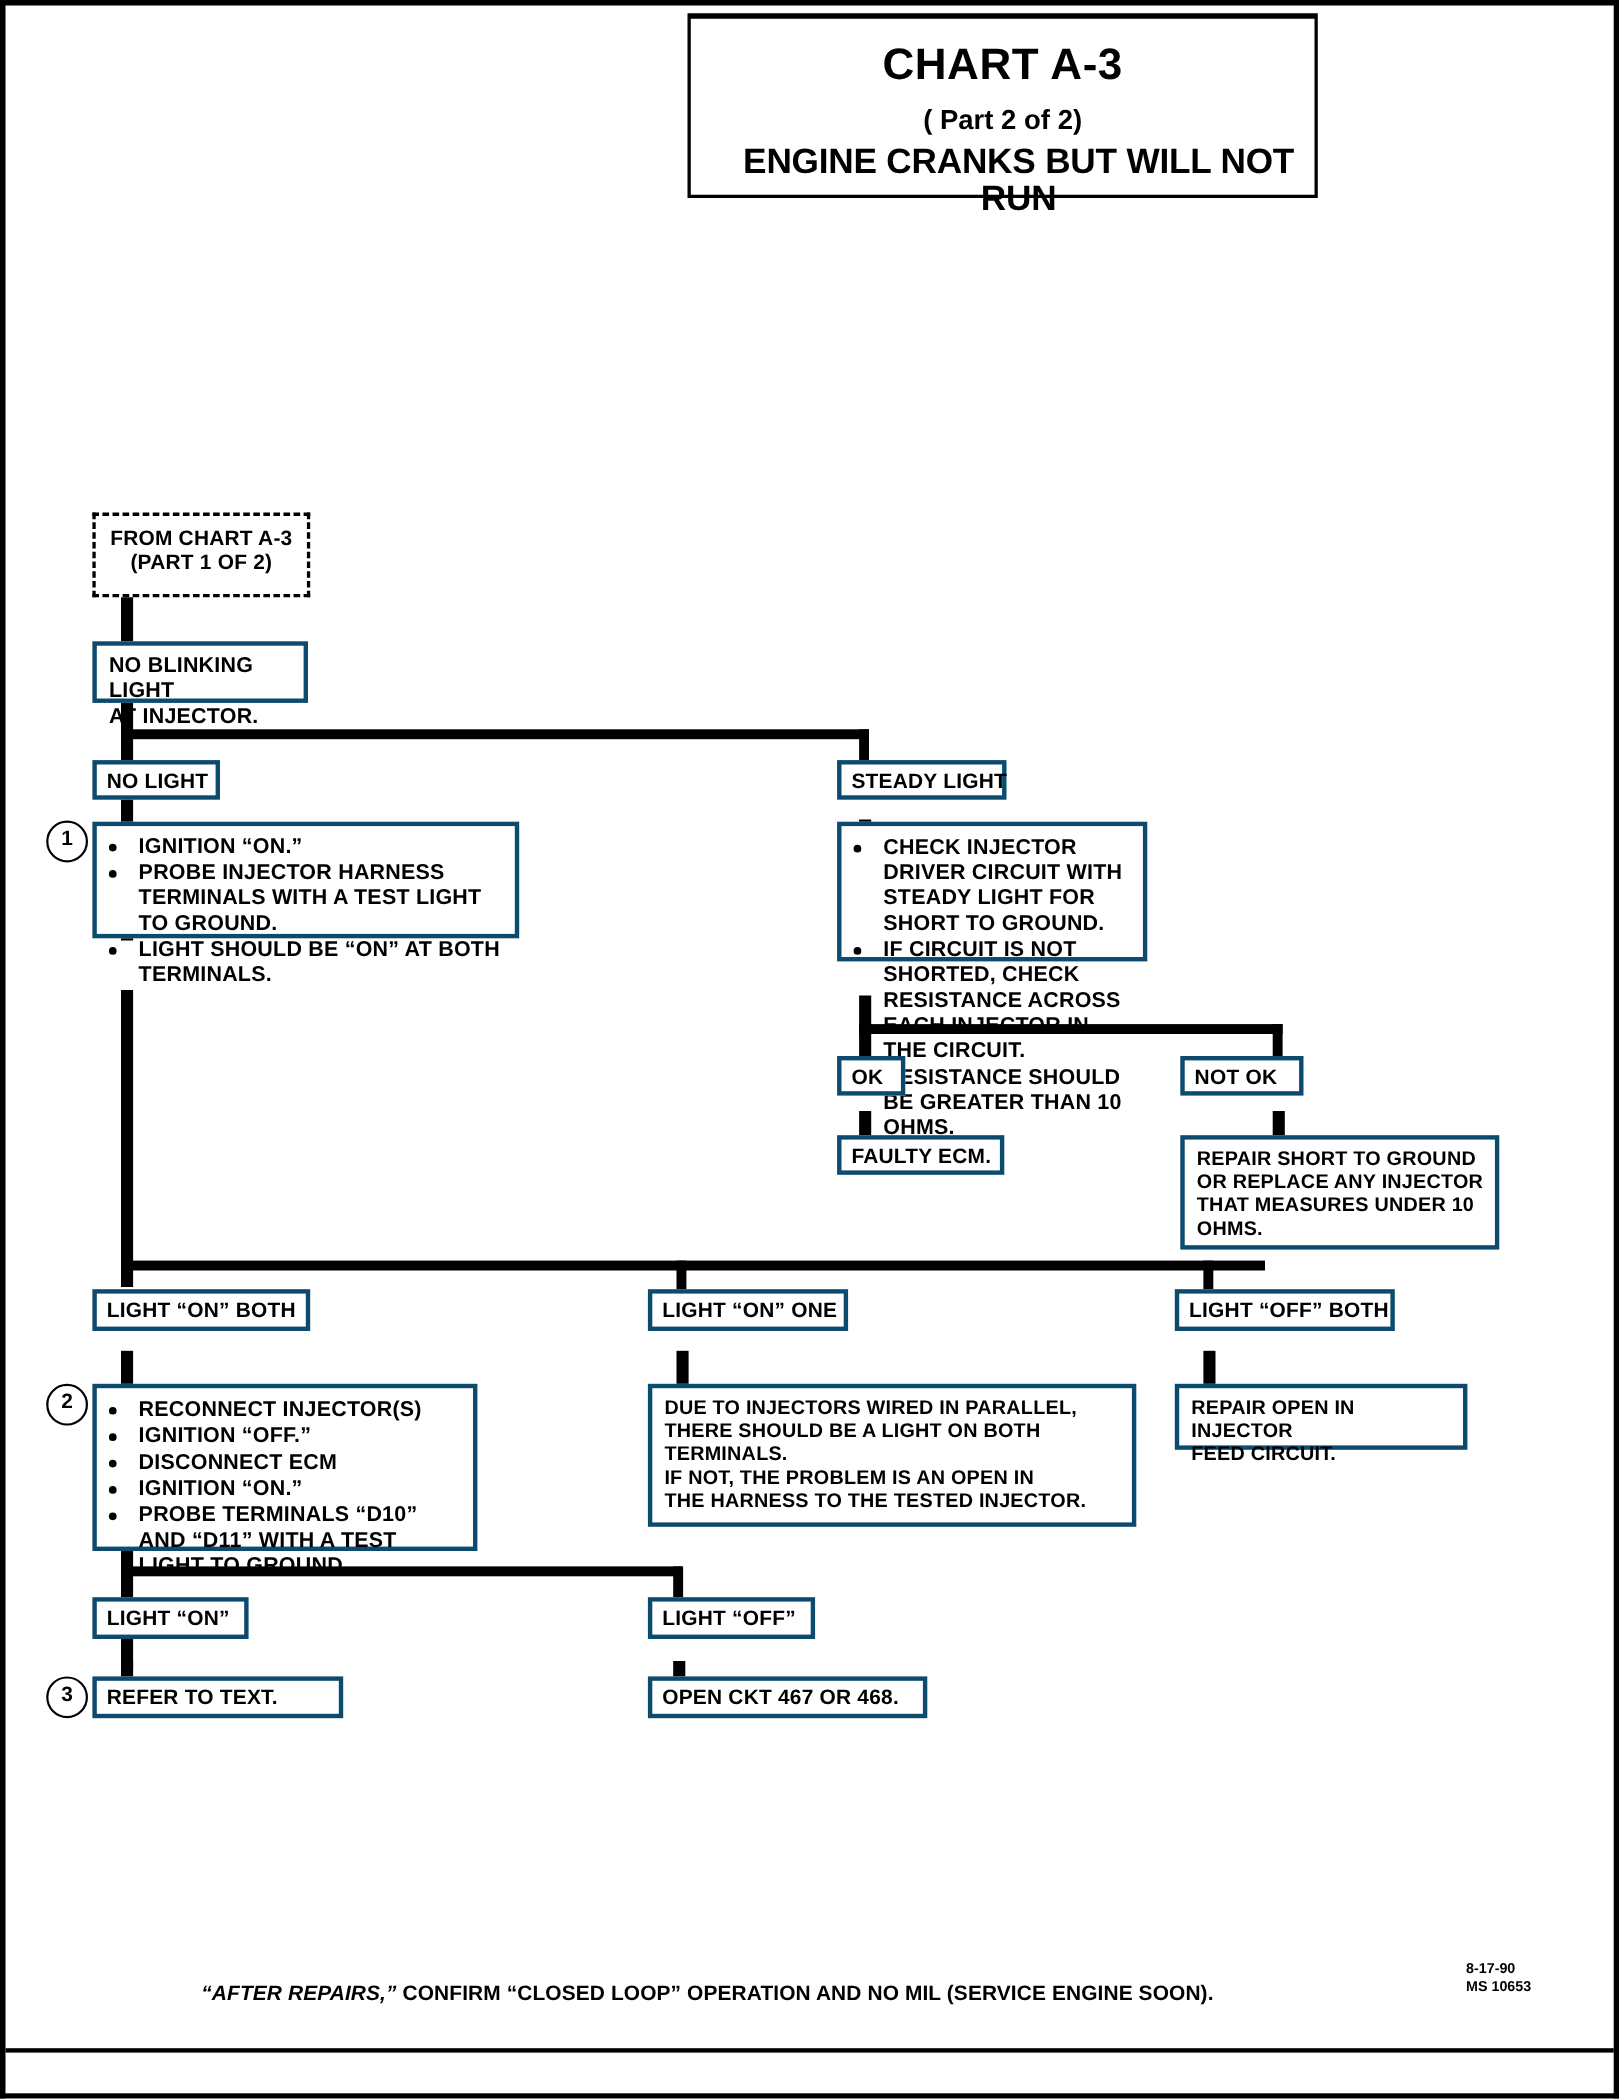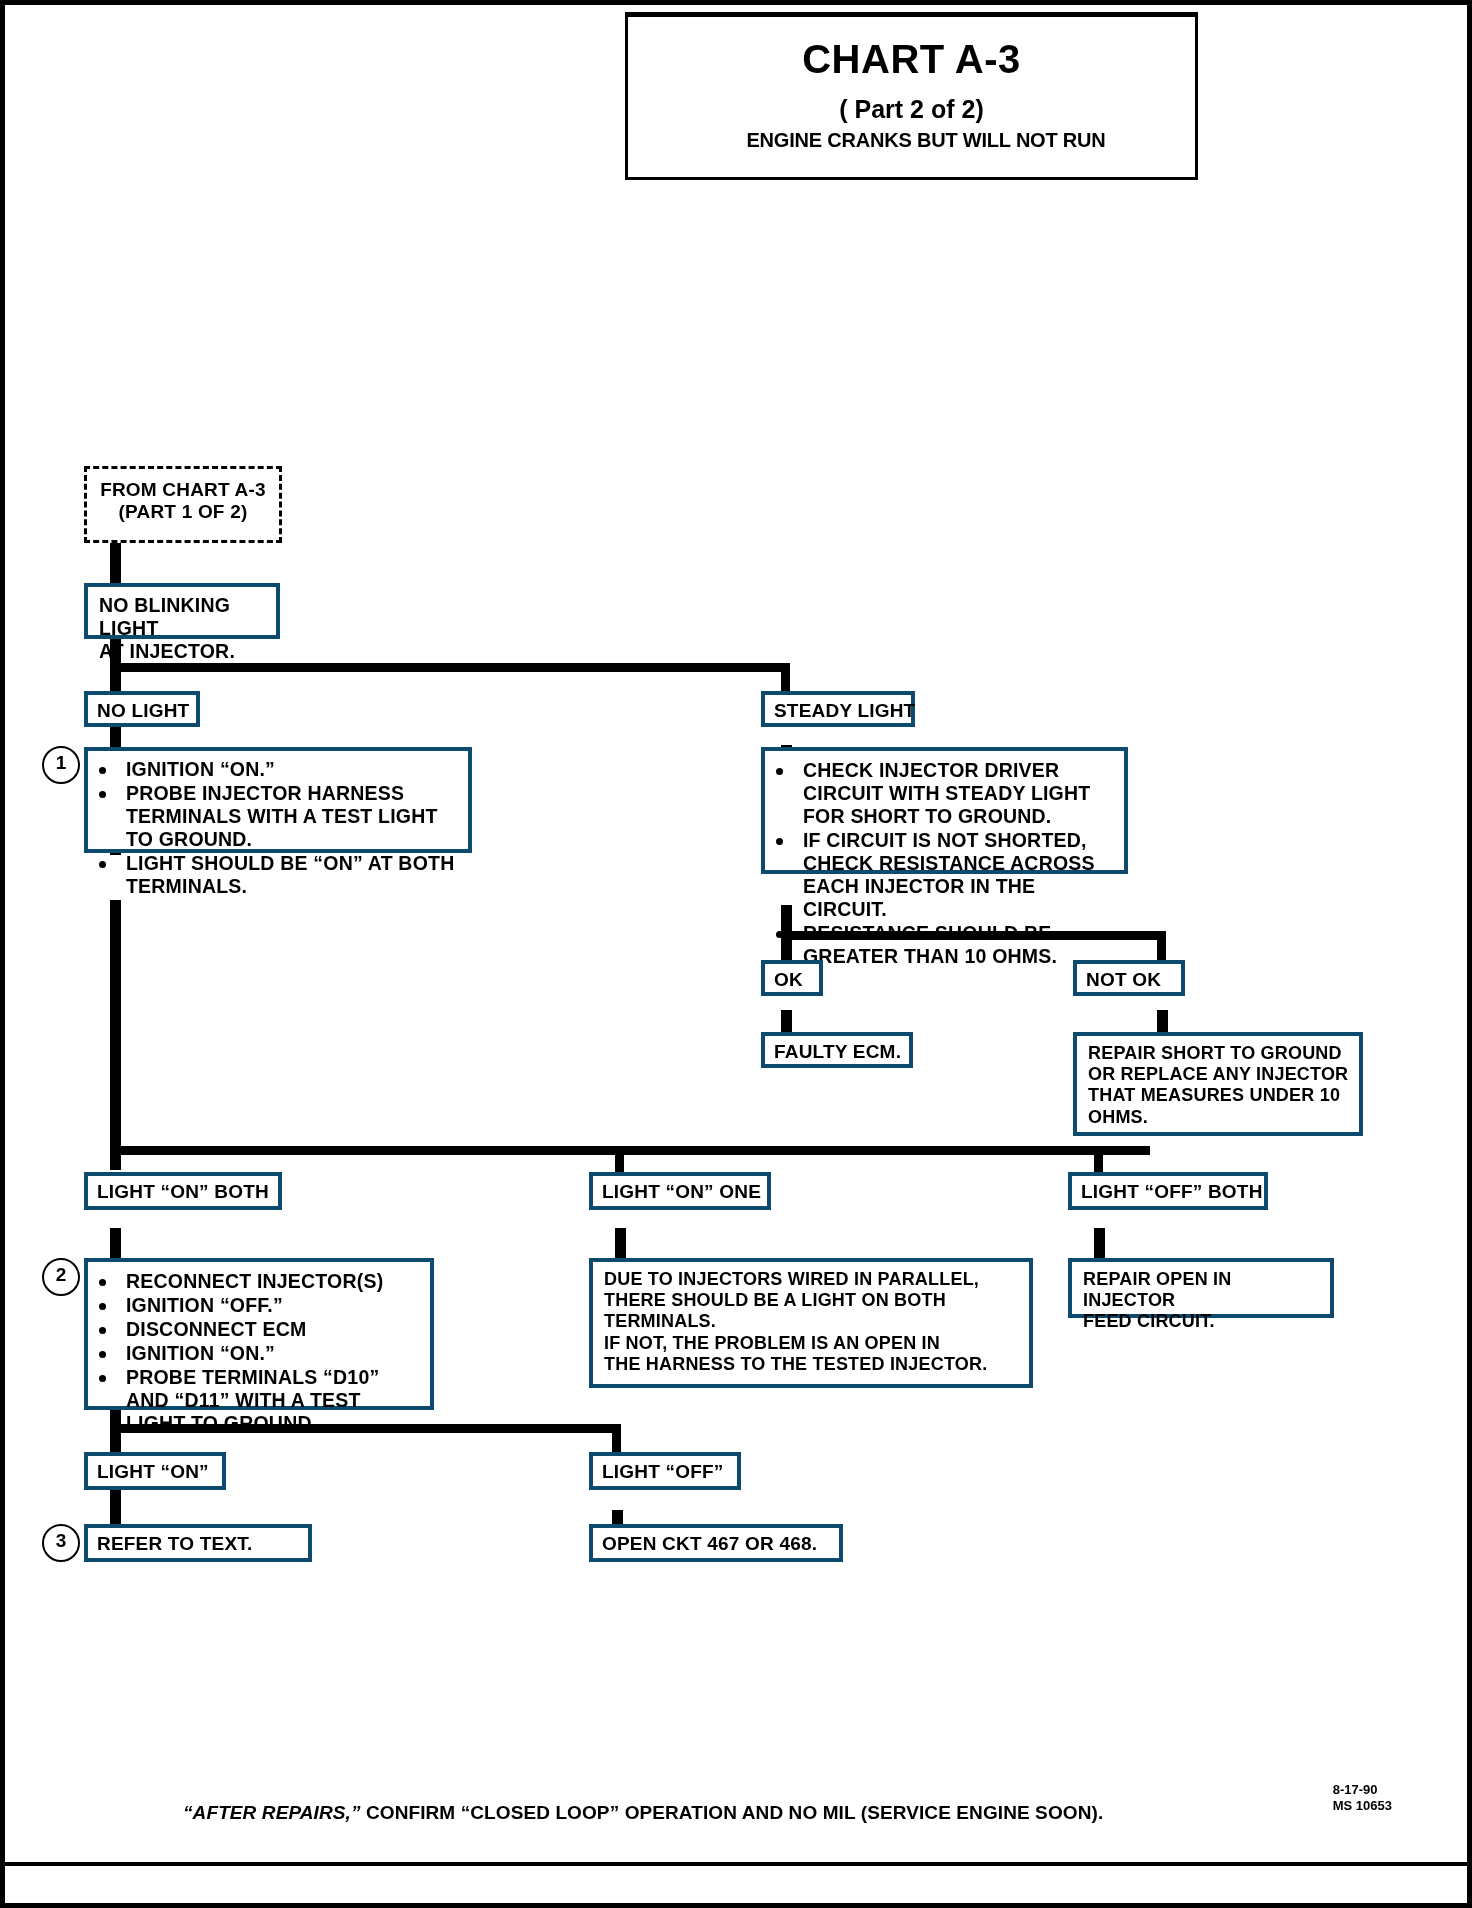--- a/index.html
+++ b/index.html
@@ -45,21 +45,21 @@
     margin-top: 22px;
     line-height: 1;
   }
   .title-part {
     font-size: 25px;
     font-weight: bold;
     margin-top: 18px;
     line-height: 1;
   }
   .title-sub {
-    font-size: 20px;
+    font-size: 32px;
     font-weight: bold;
     margin-top: 8px;
     line-height: 1.05;
     letter-spacing: -0.2px;
     margin-left: 29px;
   }
 
   
   .box {
     position: absolute;
@@ -237,21 +237,21 @@
     <ul class="bullets">
       <li>IGNITION “ON.”</li>
       <li>PROBE INJECTOR HARNESS TERMINALS WITH A TEST LIGHT TO GROUND.</li>
       <li>LIGHT SHOULD BE “ON” AT BOTH TERMINALS.</li>
     </ul>
   </div>
   <div class="step-circle" style="left:42px; top:746px;">
     <span>1</span>
   </div>
 
-  <div class="box" style="left:761px; top:747px; width:367px; height:127px; padding:8px 6px 4px 4px;">
+  <div class="box" style="left:761px; top:747px; width:282px; height:127px; padding:8px 6px 4px 4px;">
     <ul class="bullets">
       <li>CHECK INJECTOR DRIVER CIRCUIT WITH STEADY LIGHT FOR SHORT TO GROUND.</li>
       <li>IF CIRCUIT IS NOT SHORTED, CHECK RESISTANCE ACROSS EACH INJECTOR IN THE CIRCUIT.</li>
       <li>RESISTANCE SHOULD BE GREATER THAN 10 OHMS.</li>
     </ul>
   </div>
 
   <div class="box label-box" style="left:761px; top:960px; width:62px; height:36px;">
     <span>OK</span>
   </div>

